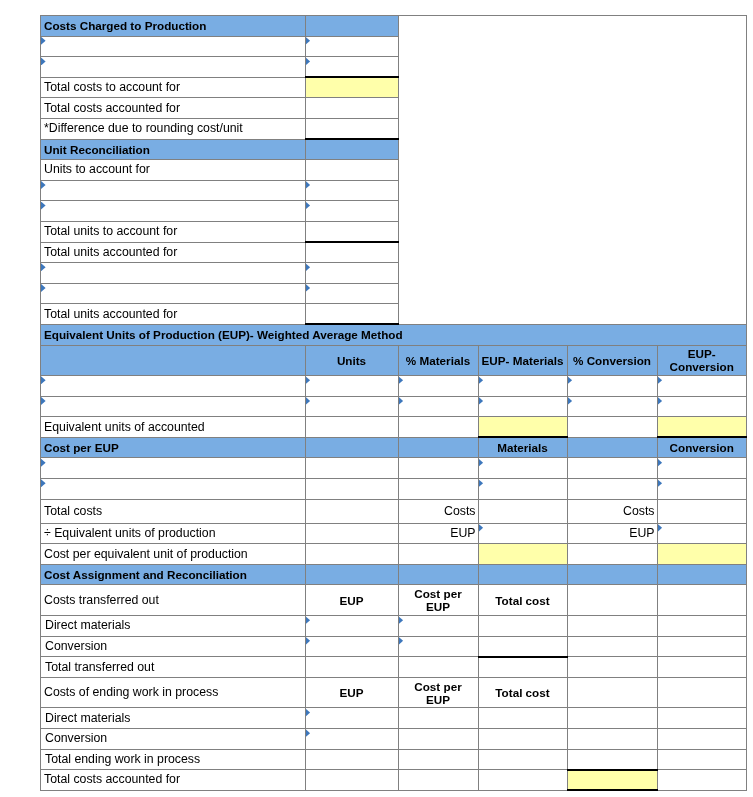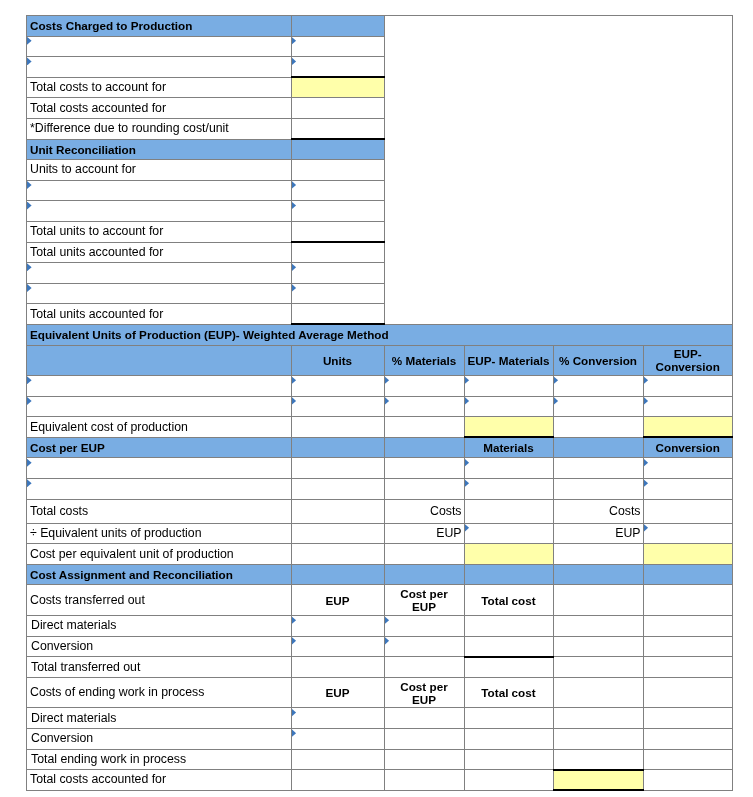--- a/index.html
+++ b/index.html
@@ -1,17 +1,17 @@
 <!DOCTYPE html>
 <html><head>
 <meta charset="utf-8">
 <style>
   html,body{margin:0;padding:0;background:#ffffff;}
   body{width:753px;height:797px;overflow:hidden;font-family:"Liberation Sans",sans-serif;}
-  #sheet{position:absolute;left:26px;top:15px;}
+  #sheet{position:absolute;left:40px;top:15px;}
   table.grid{border-collapse:collapse;table-layout:fixed;border-spacing:0;}
   table.grid td{font-family:"Liberation Sans",sans-serif;font-size:12.3px;color:#000;
      border:1px solid #808080;padding:0 2px 0 3px;height:20.6px;line-height:13px;
      vertical-align:middle;overflow:hidden;white-space:nowrap;position:relative;
      box-sizing:border-box;background:#fff;}
   table.grid td.blue{background:#79ADE3;font-weight:bold;font-size:11.7px;}
   table.grid td.yel{background:#FFFFAA;}
   table.grid td.ctr{text-align:center;padding-left:2px;padding-right:2px;}
   table.grid td.ci{text-align:right;padding-left:30px;}
   table.grid td.b{font-weight:bold;font-size:11.7px;}
@@ -120,21 +120,21 @@
 </tr>
 <tr class="r" style="height:20.6px">
 <td class="mark"></td>
 <td class="mark"></td>
 <td class="mark"></td>
 <td class="mark"></td>
 <td class="mark"></td>
 <td class="mark"></td>
 </tr>
 <tr class="r" style="height:20.6px">
-<td>Equivalent cost of production</td>
+<td>Equivalent units of accounted</td>
 <td></td>
 <td></td>
 <td class="yel bb"></td>
 <td></td>
 <td class="yel bb"></td>
 </tr>
 <tr class="r" style="height:20.6px">
 <td class="blue">Cost per EUP</td>
 <td class="blue"></td>
 <td class="blue"></td>

